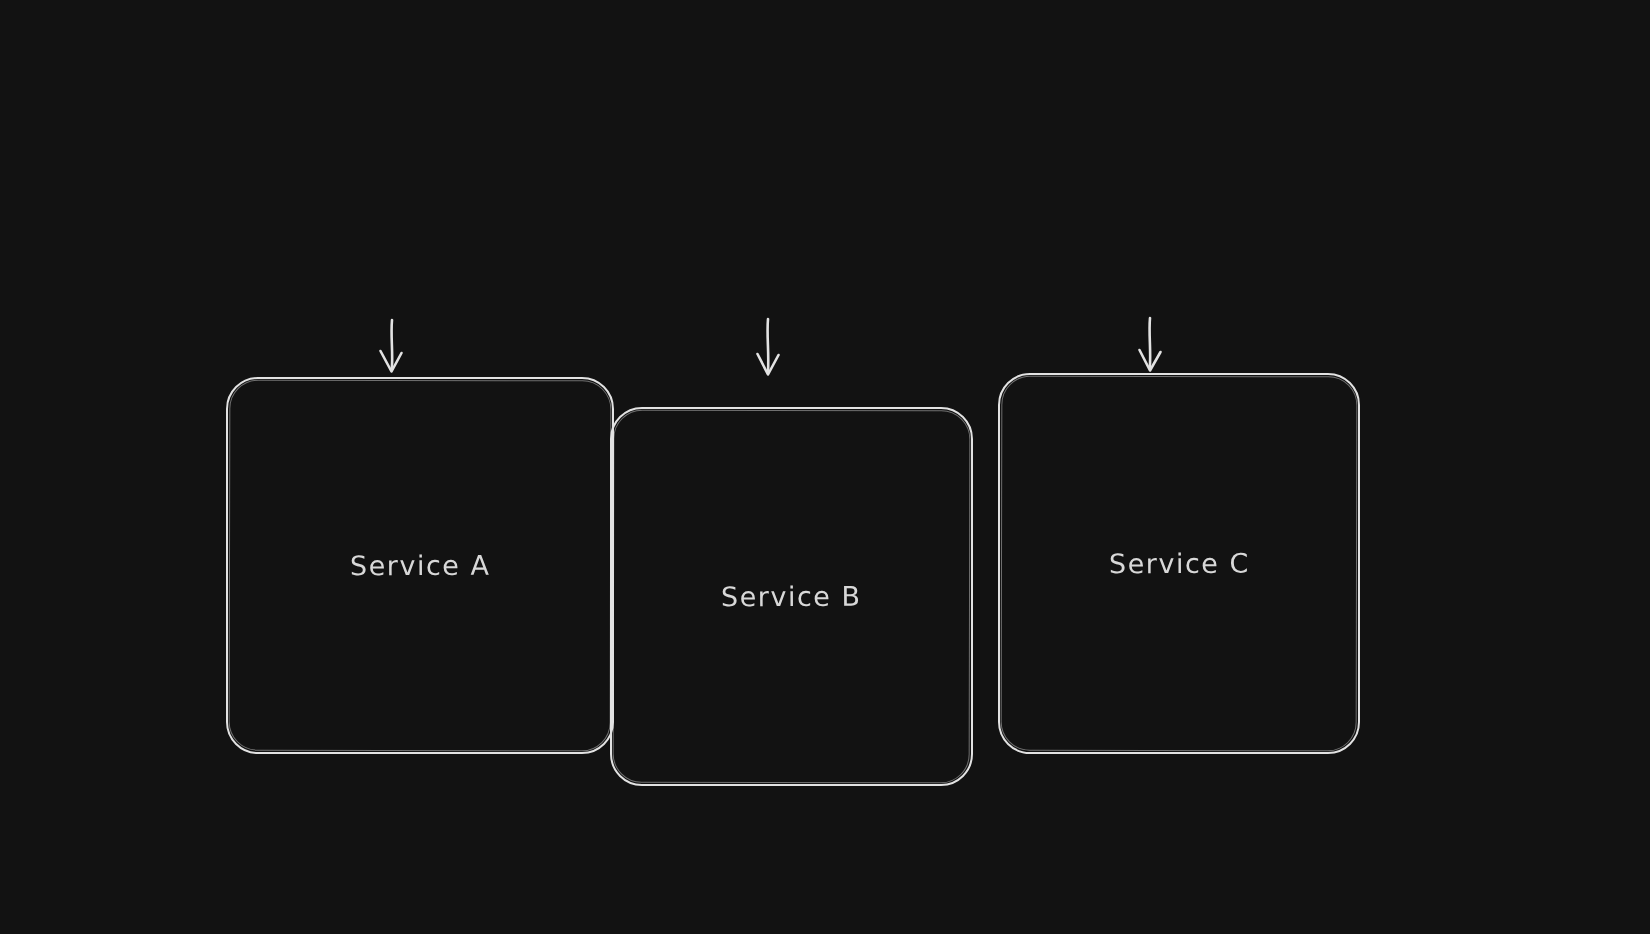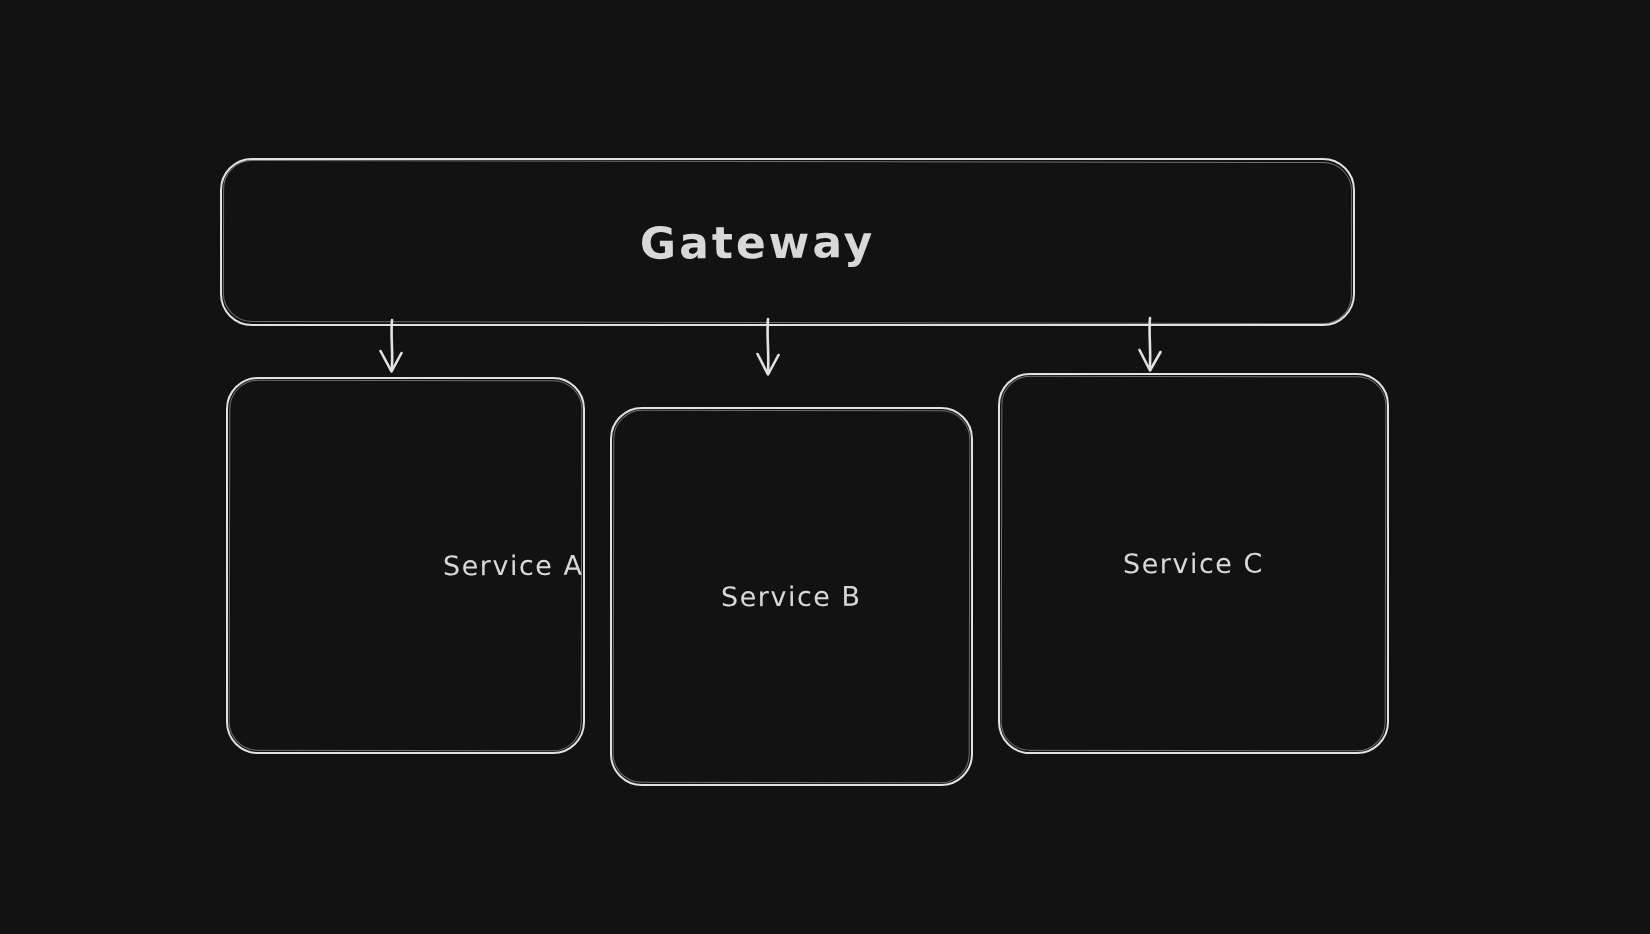--- a/index.html
+++ b/index.html
@@ -46,35 +46,34 @@
   }
   .node-gateway {
     left: 220px;
     top: 158px;
     width: 1135px;
     height: 168px;
   }
   .node-service-a {
     left: 226px;
     top: 377px;
-    width: 359px;
+    width: 388px;
     height: 377px;
-    justify-content: flex-end;
   }
   .node-service-b {
     left: 610px;
     top: 375px;
     width: 363px;
     height: 379px;
     margin-top: 32px;
   }
   .node-service-c {
     left: 998px;
     top: 373px;
-    width: 391px;
+    width: 362px;
     height: 381px;
   }
   .node-label {
     color: #d8d8d8;
     white-space: nowrap;
     user-select: none;
   }
   .gateway-label {
     font-size: 44px;
     font-weight: 600;
@@ -101,23 +100,20 @@
     <g>
       <path d="M 768 319 C 766.5 336, 769.2 352, 768 372"></path>
       <path d="M 757.5 354 L 768 374.5 L 778.5 355"></path>
     </g>
     <g>
       <path d="M 1150 318 C 1148.5 334, 1151.2 350, 1149.8 368"></path>
       <path d="M 1139.5 350 L 1150 370.5 L 1160.5 352"></path>
     </g>
   </svg>
 
-  <div class="node node-gateway">
-    <span class="node-label gateway-label">Gateway</span>
-  </div>
 
   <div class="node node-service-a">
     <span class="node-label service-label">Service A</span>
   </div>
 
   <div class="node node-service-b">
     <span class="node-label service-label">Service B</span>
   </div>
 
   <div class="node node-service-c">

